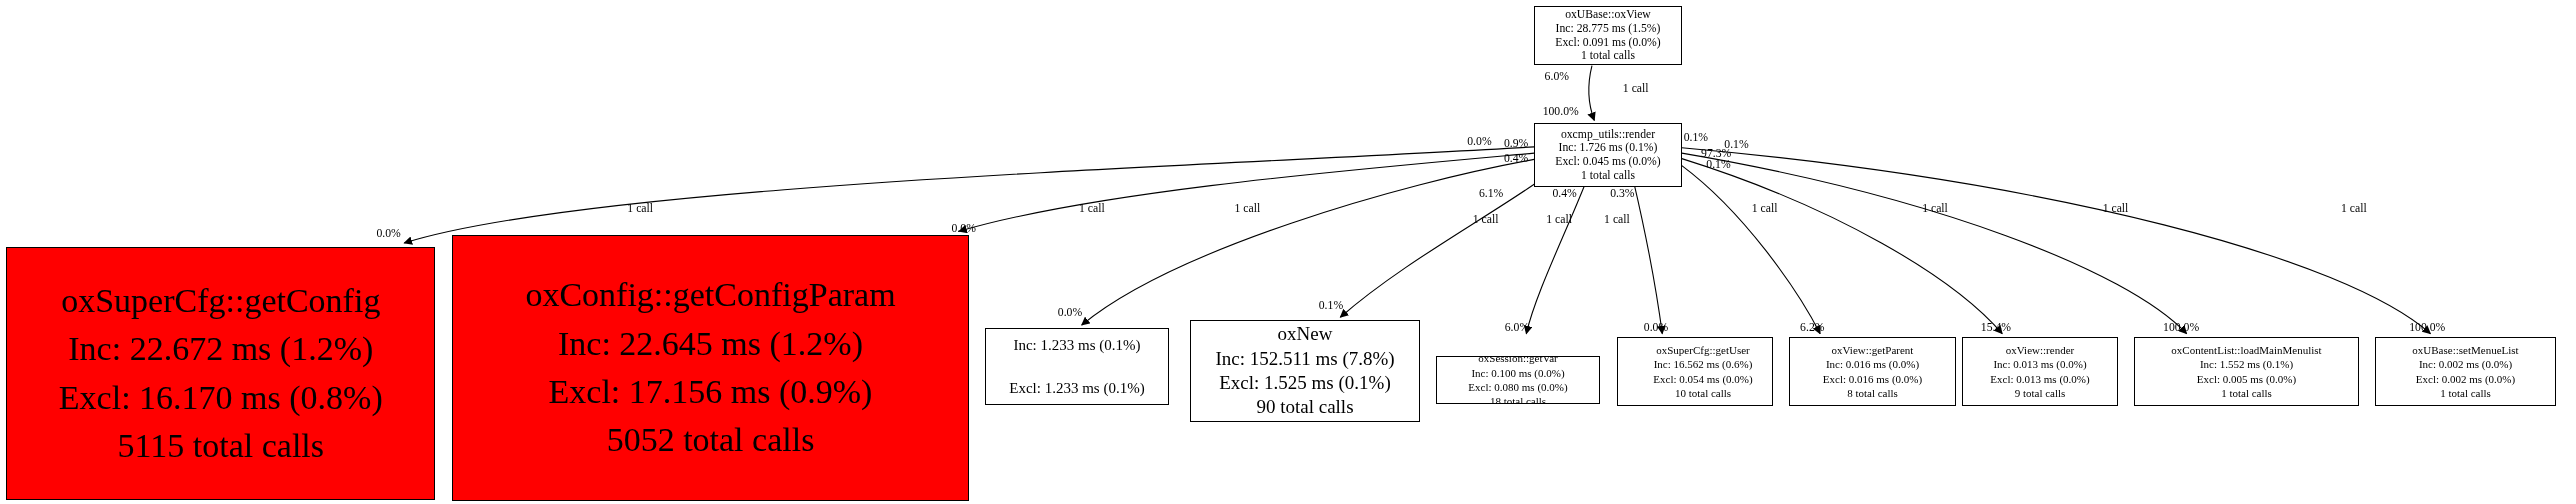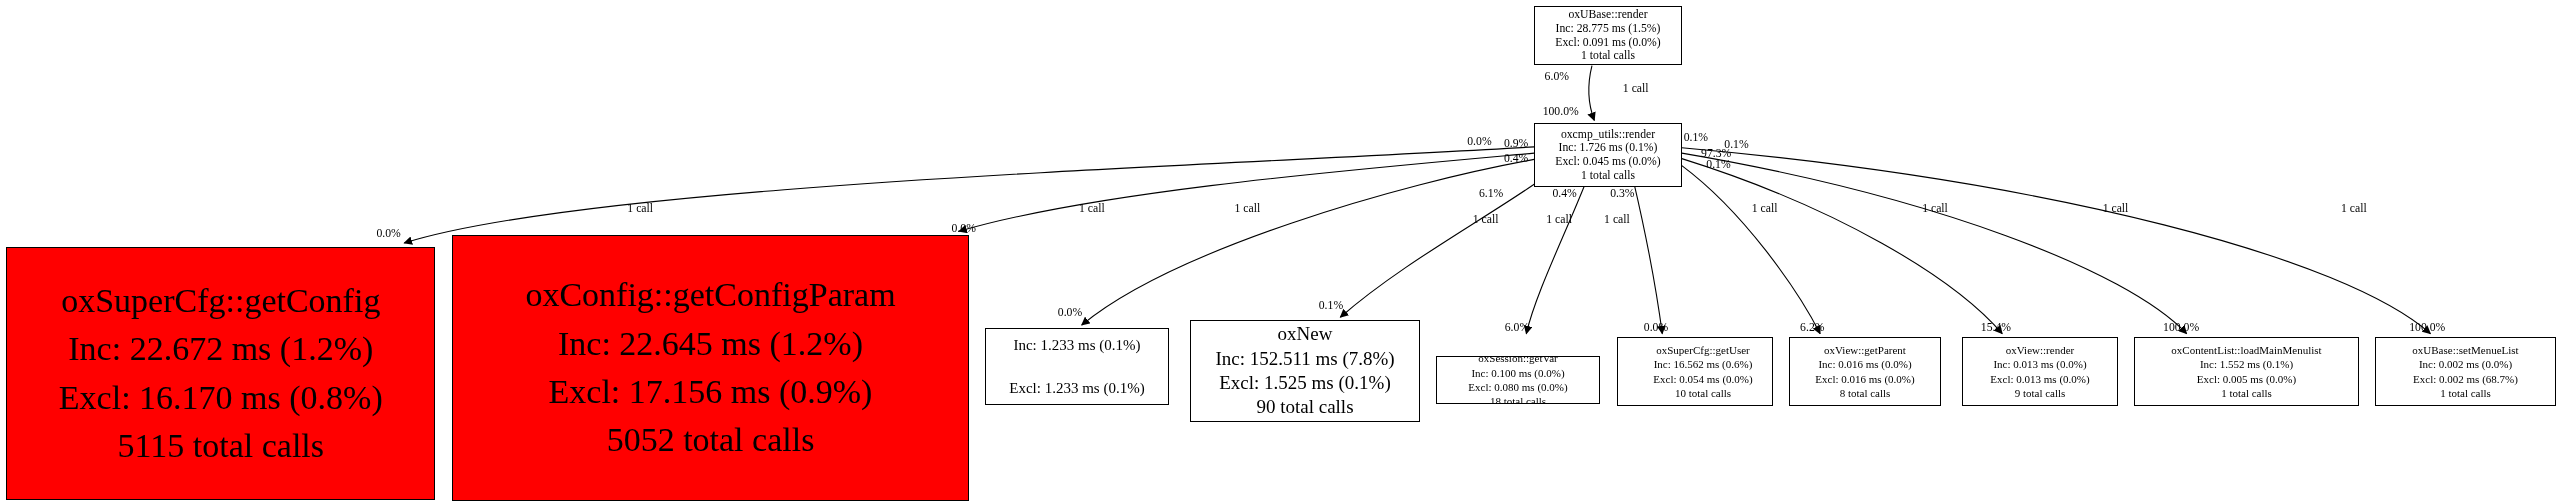--- a/index.html
+++ b/index.html
@@ -102,21 +102,21 @@
       <text x="2222" y="190" class="elabel">0.1%</text>
       <text x="2707" y="271" class="elabel">1 call</text>
       <text x="2791" y="424" class="elabel">100.0%</text>
       <path d="M2152,189 C2630,232 3000,330 3110,427" class="edge" marker-end="url(#arrow)"></path>
       <text x="2199" y="215" class="elabel">0.1%</text>
       <text x="3012" y="271" class="elabel">1 call</text>
       <text x="3106" y="424" class="elabel">100.0%</text>
     </svg>
   <div id="nodes">
       <div class="node" style="left: 1534px; top: 6.3px; width: 148px; height: 59px; font-size: 11.7px; line-height: 1.17;">
-        <div class="line">oxUBase::render</div>
+        <div class="line">oxUBase::oxView</div>
         <div class="line">Inc: 28.775 ms (1.5%)</div>
         <div class="line">Excl: 0.091 ms (0.0%)</div>
         <div class="line">1 total calls</div>
       </div>
       <div class="node" style="left: 1534px; top: 123px; width: 148px; height: 64px; font-size: 11.7px; line-height: 1.17;">
         <div class="line">oxcmp_utils::render</div>
         <div class="line">Inc: 1.726 ms (0.1%)</div>
         <div class="line">Excl: 0.045 ms (0.0%)</div>
         <div class="line">1 total calls</div>
       </div>
@@ -149,39 +149,39 @@
         <div class="line">Inc: 0.100 ms (0.0%)</div>
         <div class="line">Excl: 0.080 ms (0.0%)</div>
         <div class="line">18 total calls</div>
       </div>
       <div class="node" style="left: 1617px; top: 337px; width: 156px; height: 69px; font-size: 11px; line-height: 1.3; padding-left: 16px;">
         <div class="line">oxSuperCfg::getUser</div>
         <div class="line">Inc: 16.562 ms (0.6%)</div>
         <div class="line">Excl: 0.054 ms (0.0%)</div>
         <div class="line">10 total calls</div>
       </div>
-      <div class="node" style="left: 1789px; top: 337px; width: 152px; height: 69px; font-size: 11px; line-height: 1.3;">
+      <div class="node" style="left: 1789px; top: 337px; width: 167px; height: 69px; font-size: 11px; line-height: 1.3;">
         <div class="line">oxView::getParent</div>
         <div class="line">Inc: 0.016 ms (0.0%)</div>
         <div class="line">Excl: 0.016 ms (0.0%)</div>
         <div class="line">8 total calls</div>
       </div>
       <div class="node" style="left: 1962px; top: 337px; width: 156px; height: 69px; font-size: 11px; line-height: 1.3;">
         <div class="line">oxView::render</div>
         <div class="line">Inc: 0.013 ms (0.0%)</div>
         <div class="line">Excl: 0.013 ms (0.0%)</div>
         <div class="line">9 total calls</div>
       </div>
       <div class="node" style="left: 2134px; top: 337px; width: 225px; height: 69px; font-size: 11px; line-height: 1.3;">
         <div class="line">oxContentList::loadMainMenulist</div>
         <div class="line">Inc: 1.552 ms (0.1%)</div>
         <div class="line">Excl: 0.005 ms (0.0%)</div>
         <div class="line">1 total calls</div>
       </div>
       <div class="node" style="left: 2375px; top: 337px; width: 181px; height: 69px; font-size: 11px; line-height: 1.3;">
         <div class="line">oxUBase::setMenueList</div>
         <div class="line">Inc: 0.002 ms (0.0%)</div>
-        <div class="line">Excl: 0.002 ms (68.7%)</div>
+        <div class="line">Excl: 0.002 ms (0.0%)</div>
         <div class="line">1 total calls</div>
       </div>
     </div>
 </div>
 
 
 </body></html>

